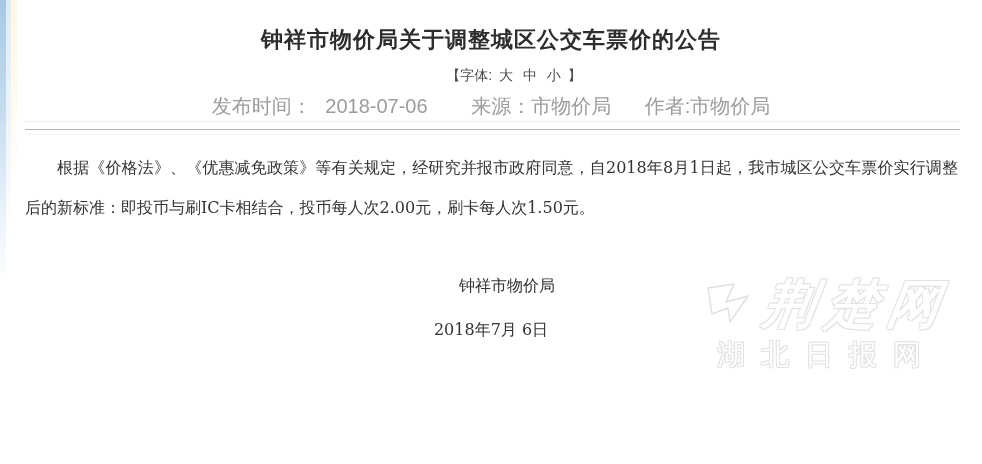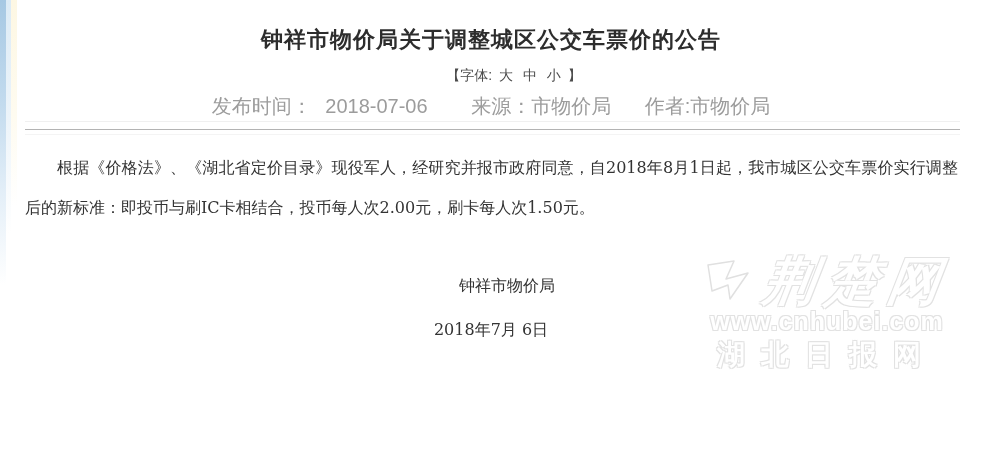--- a/index.html
+++ b/index.html
@@ -111,21 +111,21 @@
   }
   .wm-url {
     font-size: 25px;
     font-weight: bold;
     letter-spacing: 1px;
     margin-top: -6px;
     font-family: "Liberation Sans", sans-serif;
   }
   .wm-site {
     font-size: 28px;
-    font-weight: bold;
+    font-weight: normal;
     letter-spacing: 16px;
     margin-top: 0px;
     font-family: "Liberation Sans", sans-serif;
     white-space: nowrap;
   }
 </style>
 </head>
 <body>
 
 <div class="page">
@@ -153,32 +153,31 @@
     </div>
   </div>
 
   <div class="divider">
     <div class="hl-top"></div>
     <div class="hl-main"></div>
     <div class="hl-bottom"></div>
   </div>
 
   <div class="content">
-    <p>根据《价格法》、《湖北省定价目录》现役军人，经研究并报市政府同意，自2018年8月1日起，我市城区公交车票价实行调整后的新标准：即投币与刷IC卡相结合，投币每人次2.00元，刷卡每人次1.50元。</p>
+    <p>根据《价格法》、《优惠减免政策》等有关规定，经研究并报市政府同意，自2018年8月1日起，我市城区公交车票价实行调整后的新标准：即投币与刷IC卡相结合，投币每人次2.00元，刷卡每人次1.50元。</p>
   </div>
 
   <div class="sign-block">
     <div class="sign-name">钟祥市物价局</div>
     <div class="sign-date">2018年7月 6日</div>
   </div>
 
   <div class="watermark">
     <div class="wm-row1">
       <svg class="wm-logo-glyph" viewBox="0 0 52 46">
         <path d="M4 6 L30 2 L22 20 L44 14 L26 40 L24 26 L8 32 Z" fill="#ffffff" stroke="#e0e0e0" stroke-width="1.5" stroke-linejoin="round"></path>
       </svg>
       <span class="wm-logo-text wm-outline">荆楚网</span>
     </div>
-    <div class="wm-url wm-outline">www.cnhubei.com</div>
     <div class="wm-site wm-outline">湖北日报网</div>
   </div>
 
 </div>
 
 </body></html>

